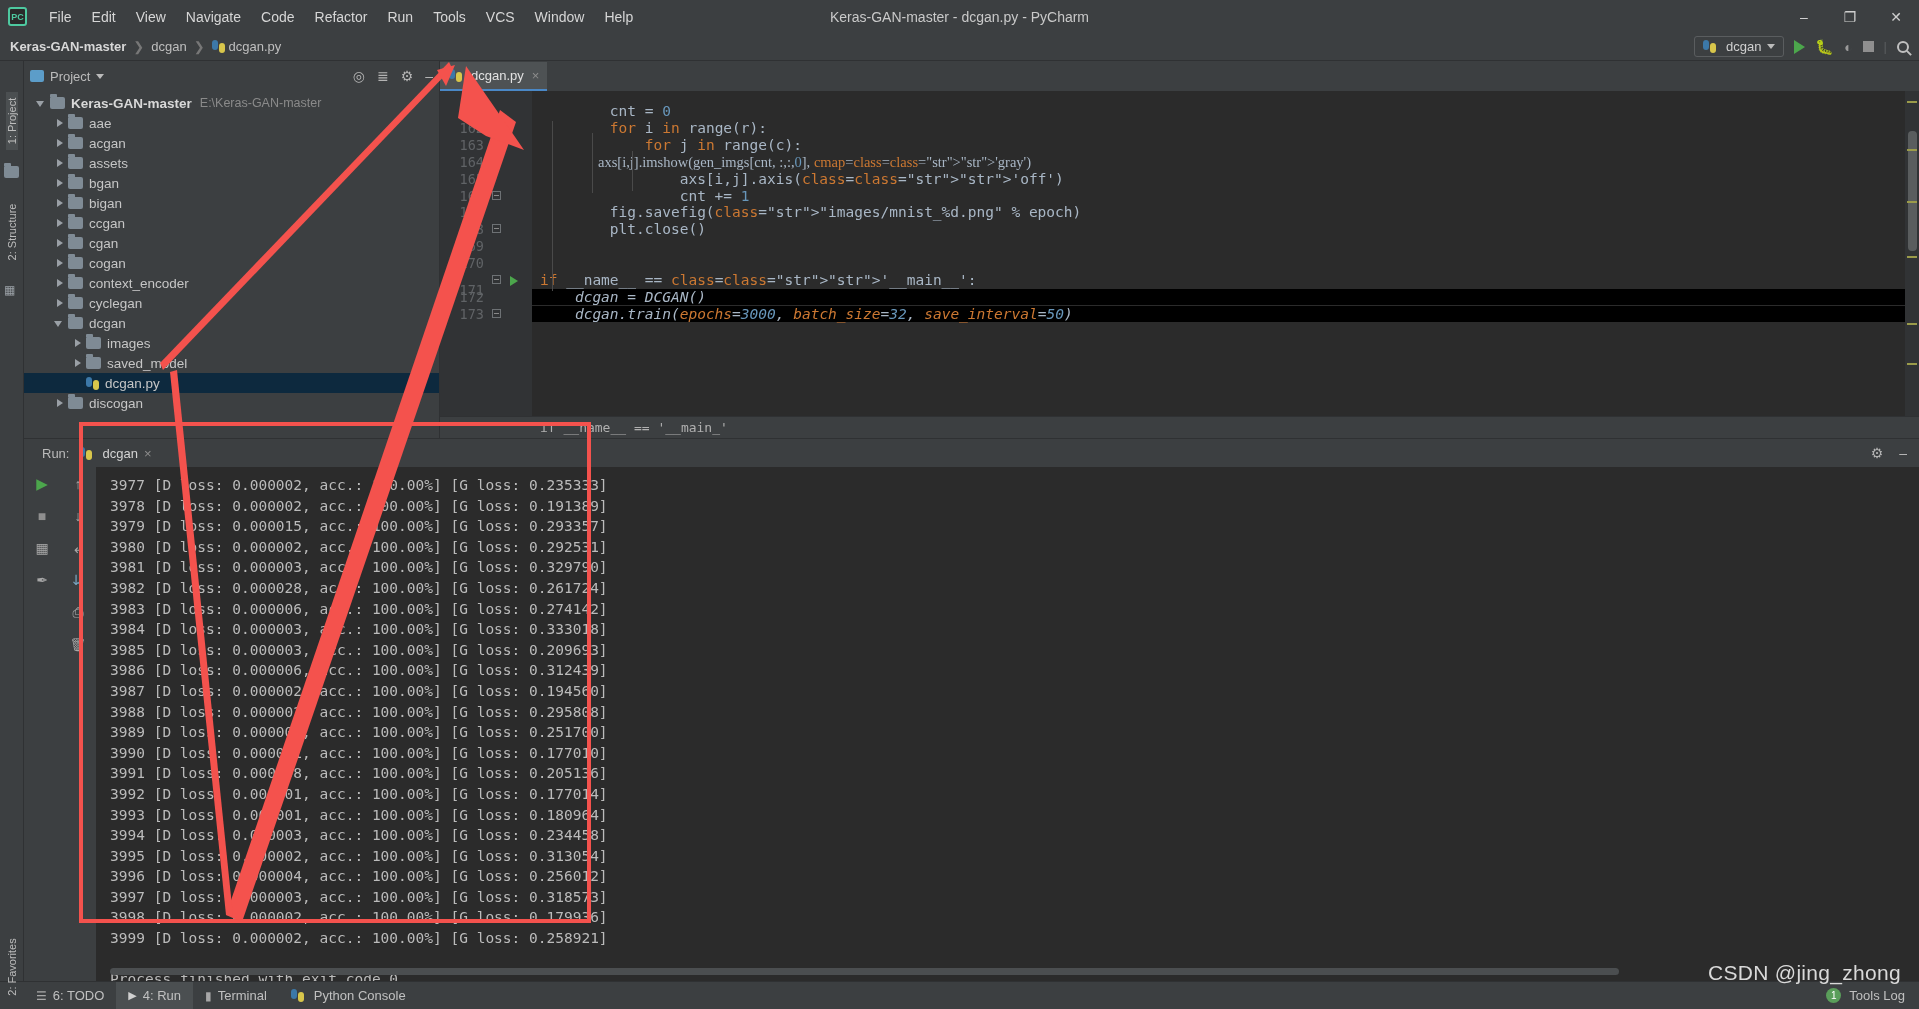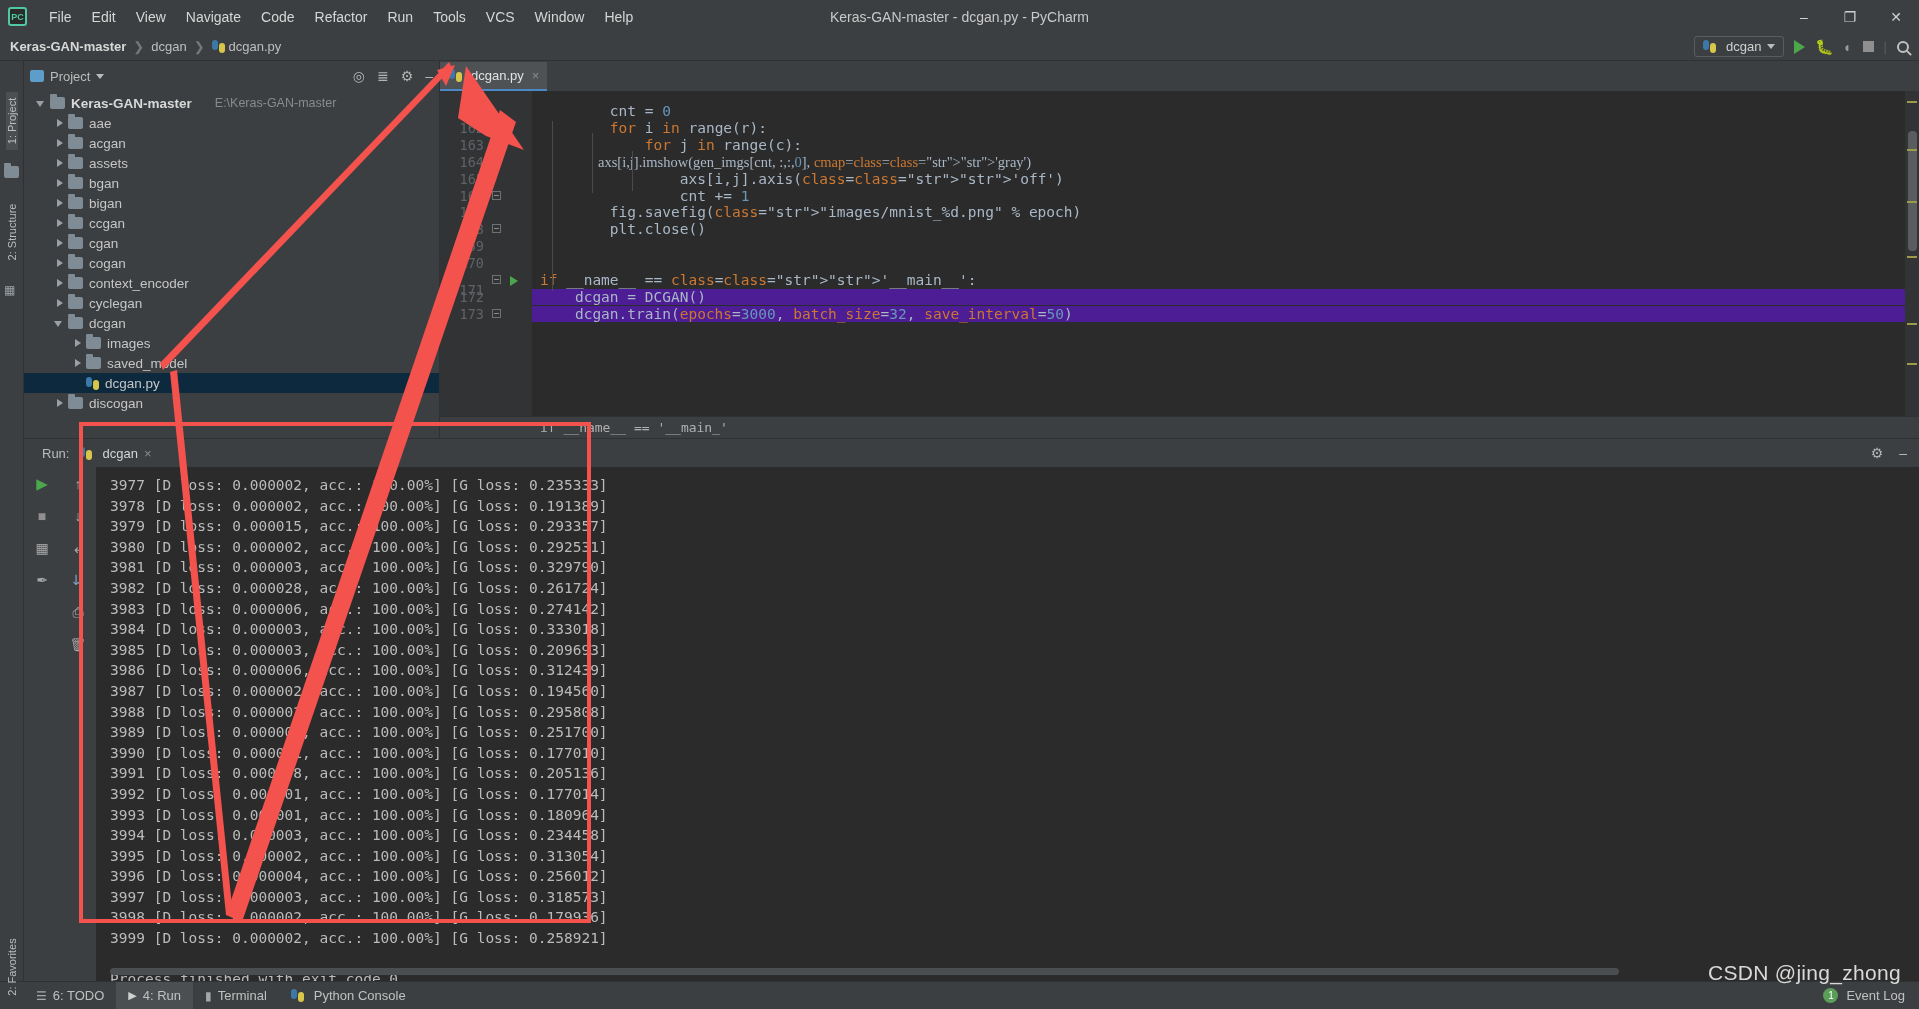--- a/index.html
+++ b/index.html
@@ -64,40 +64,40 @@
   .tree { flex:1; overflow:hidden; font-size:13.5px; padding-top:2px; }
   .trow { height:20px; display:flex; align-items:center; white-space:nowrap; }
   .trow.sel { background:#0d293e; }
   .arr { width:11px; height:11px; margin-right:3px; flex:0 0 11px; position:relative; }
   .arr.r::after{content:"";position:absolute;left:3px;top:1px;border-left:6px solid #9aa0a6;border-top:4.5px solid transparent;border-bottom:4.5px solid transparent;}
   .arr.d::after{content:"";position:absolute;left:0px;top:3px;border-top:6px solid #9aa0a6;border-left:4.5px solid transparent;border-right:4.5px solid transparent;}
   .folder { width:15px;height:12px;background:#7f8b95;border-radius:1px 2px 2px 2px; margin-right:6px; position:relative; flex:0 0 15px;}
   .folder::before{content:"";position:absolute;left:0;top:-3px;width:7px;height:3px;background:#7f8b95;border-radius:1px 1px 0 0;}
   .tname { color:#c6c6c6; }
   .tname.root { font-weight:bold; color:#d8d8d8; }
-  .tpath { color:#8a8a8a; margin-left:23px; font-size:12.5px; }
+  .tpath { color:#8a8a8a; margin-left:8px; font-size:12.5px; }
 
   
   .editor { flex:1; display:flex; flex-direction:column; min-width:0; background:#2b2b2b; }
   .tabbar { height:30px; background:#3c3f41; display:flex; align-items:flex-end; flex:0 0 30px;}
   .etab { height:29px; display:flex; align-items:center; gap:5px; padding:0 8px 0 9px;
           background:#4e5254; border-bottom:2px solid #4a88c7; font-size:13px; color:#e2e2e2;}
   .etab .x { color:#8d8d8d; font-size:13px; margin-left:3px;}
   .codearea { flex:1; display:flex; position:relative; overflow:hidden; }
   .gutter { width:92px; flex:0 0 92px; background:#313335; position:relative; }
   .lnum { position:absolute; right:48px; font-size:13.5px; color:#606366;
           font-family:"DejaVu Sans Mono", monospace; }
   .fold { position:absolute; right:31px; width:9px; height:9px; border:1px solid #6d7174; }
   .fold::after{content:"";position:absolute;left:1px;top:3px;width:5px;height:1px;background:#888;}
   .runmark { position:absolute; right:14px; width:0;height:0;
              border-left:8px solid #4ca64c;border-top:5px solid transparent;border-bottom:5px solid transparent;}
   .code { flex:1; position:relative; font-family:"DejaVu Sans Mono", monospace;
           font-size:14.5px; color:#a9b7c6; }
   .cl { position:absolute; white-space:pre; left:8px; }
-  .cl.hl { background:#4c1d95; left:0; padding-left:8px; right:0; }
+  .cl.hl { background:#000000; left:0; padding-left:8px; right:0;font-style:italic; }
   .kw { color:#cc7832; } .num { color:#6897bb; } .par { color:#a9b7c6; }
   .indentline{position:absolute;width:1px;background:#4a4a4a;}
   .scrollR { position:absolute; right:0; top:0; width:14px; bottom:0; background:#313335;}
   .scrollThumb { position:absolute; right:2px; width:9px; background:#5a5d5e; border-radius:4px;}
   .errmark { position:absolute; right:2px; width:10px; height:2px; }
   .bcrumb2 { height:22px; background:#3c3f41; display:flex; align-items:center;
              padding-left:100px; font-size:13px; color:#b0b0b0; flex:0 0 22px;
              font-family:"DejaVu Sans Mono", monospace; border-top:1px solid #2f3133;}
 
   
@@ -435,21 +435,21 @@
     <div class="sb-item">
       <span style="font-size:12px;color:#a7a7a7;">▮</span>
       <span>Terminal</span>
     </div>
     <div class="sb-item">
       <span class="py-ico"></span>
       <span>Python Console</span>
     </div>
     <div class="sb-right">
       <span class="badge">1</span>
-      <span>Event Log</span>
+      <span>Tools Log</span>
     </div>
   </div>
 
   <svg class="overlay" width="1919" height="1009">
 
     <rect x="81" y="424" width="508" height="497" fill="none" stroke="#f4524d" stroke-width="4"></rect>
 
     <g>
       <polygon points="226,915 500,110 516,122 242,922" fill="#f4524d"></polygon>
       <polygon points="466,66 524,150 486,136 458,118" fill="#f4524d"></polygon>

